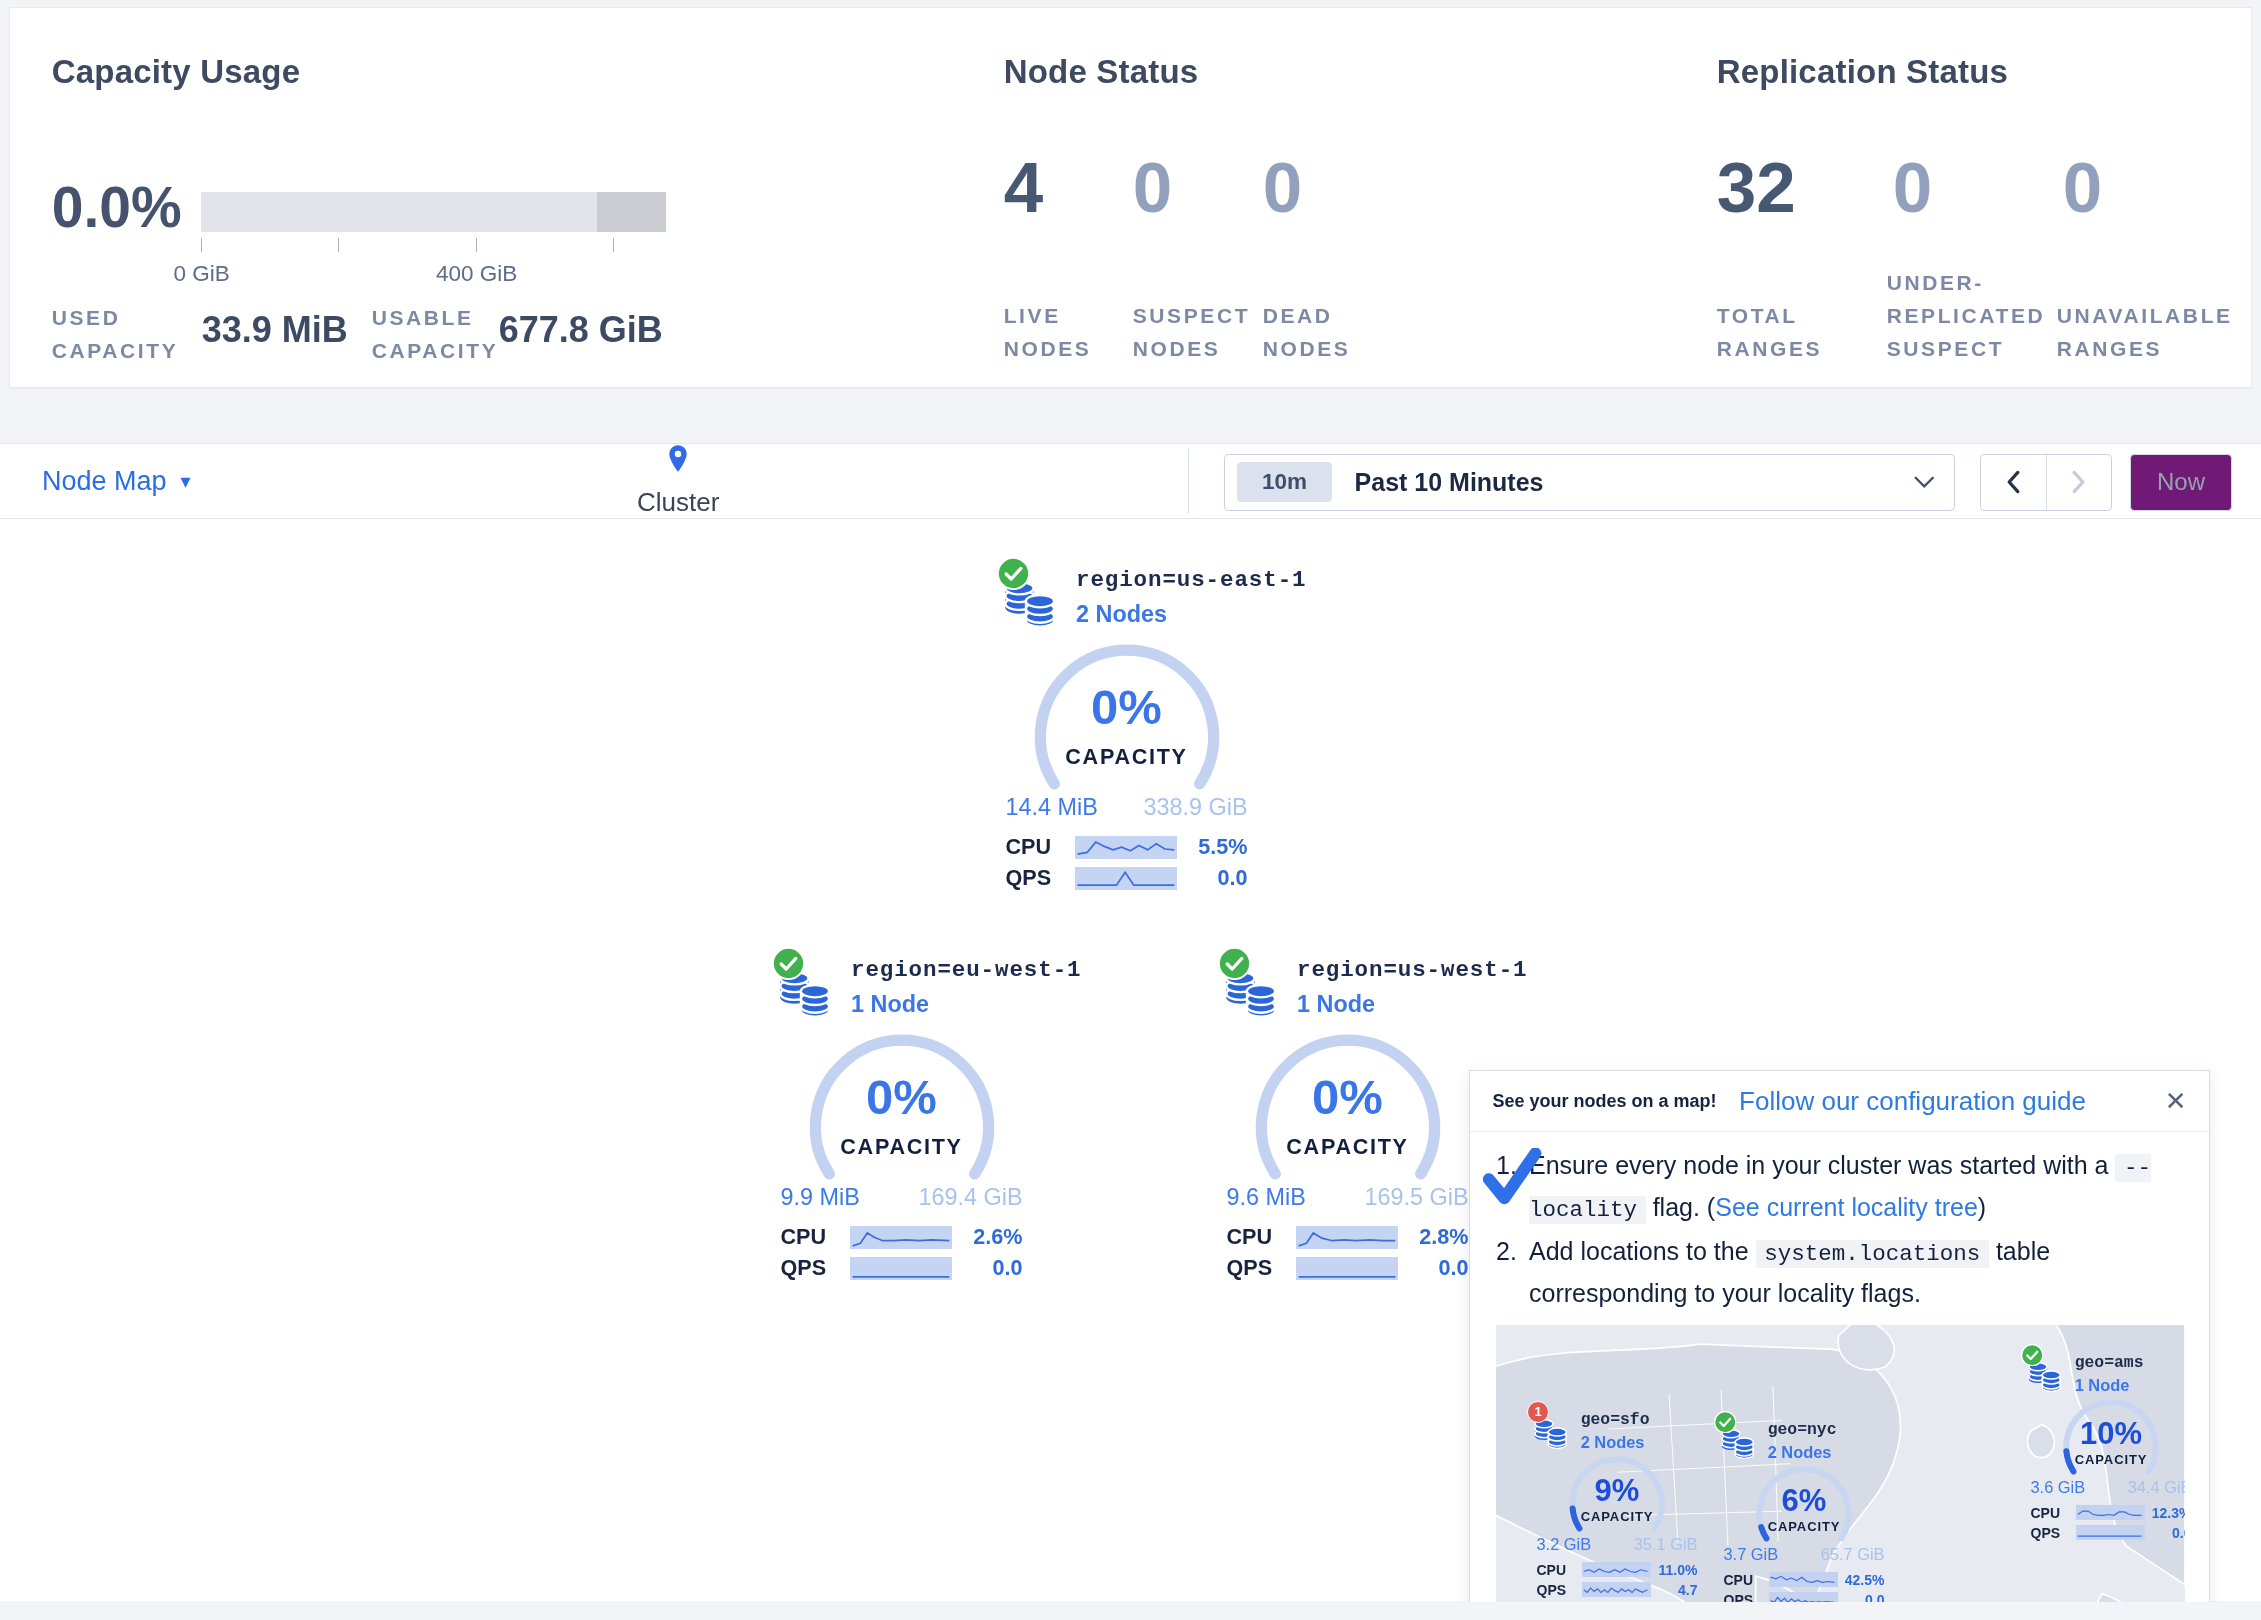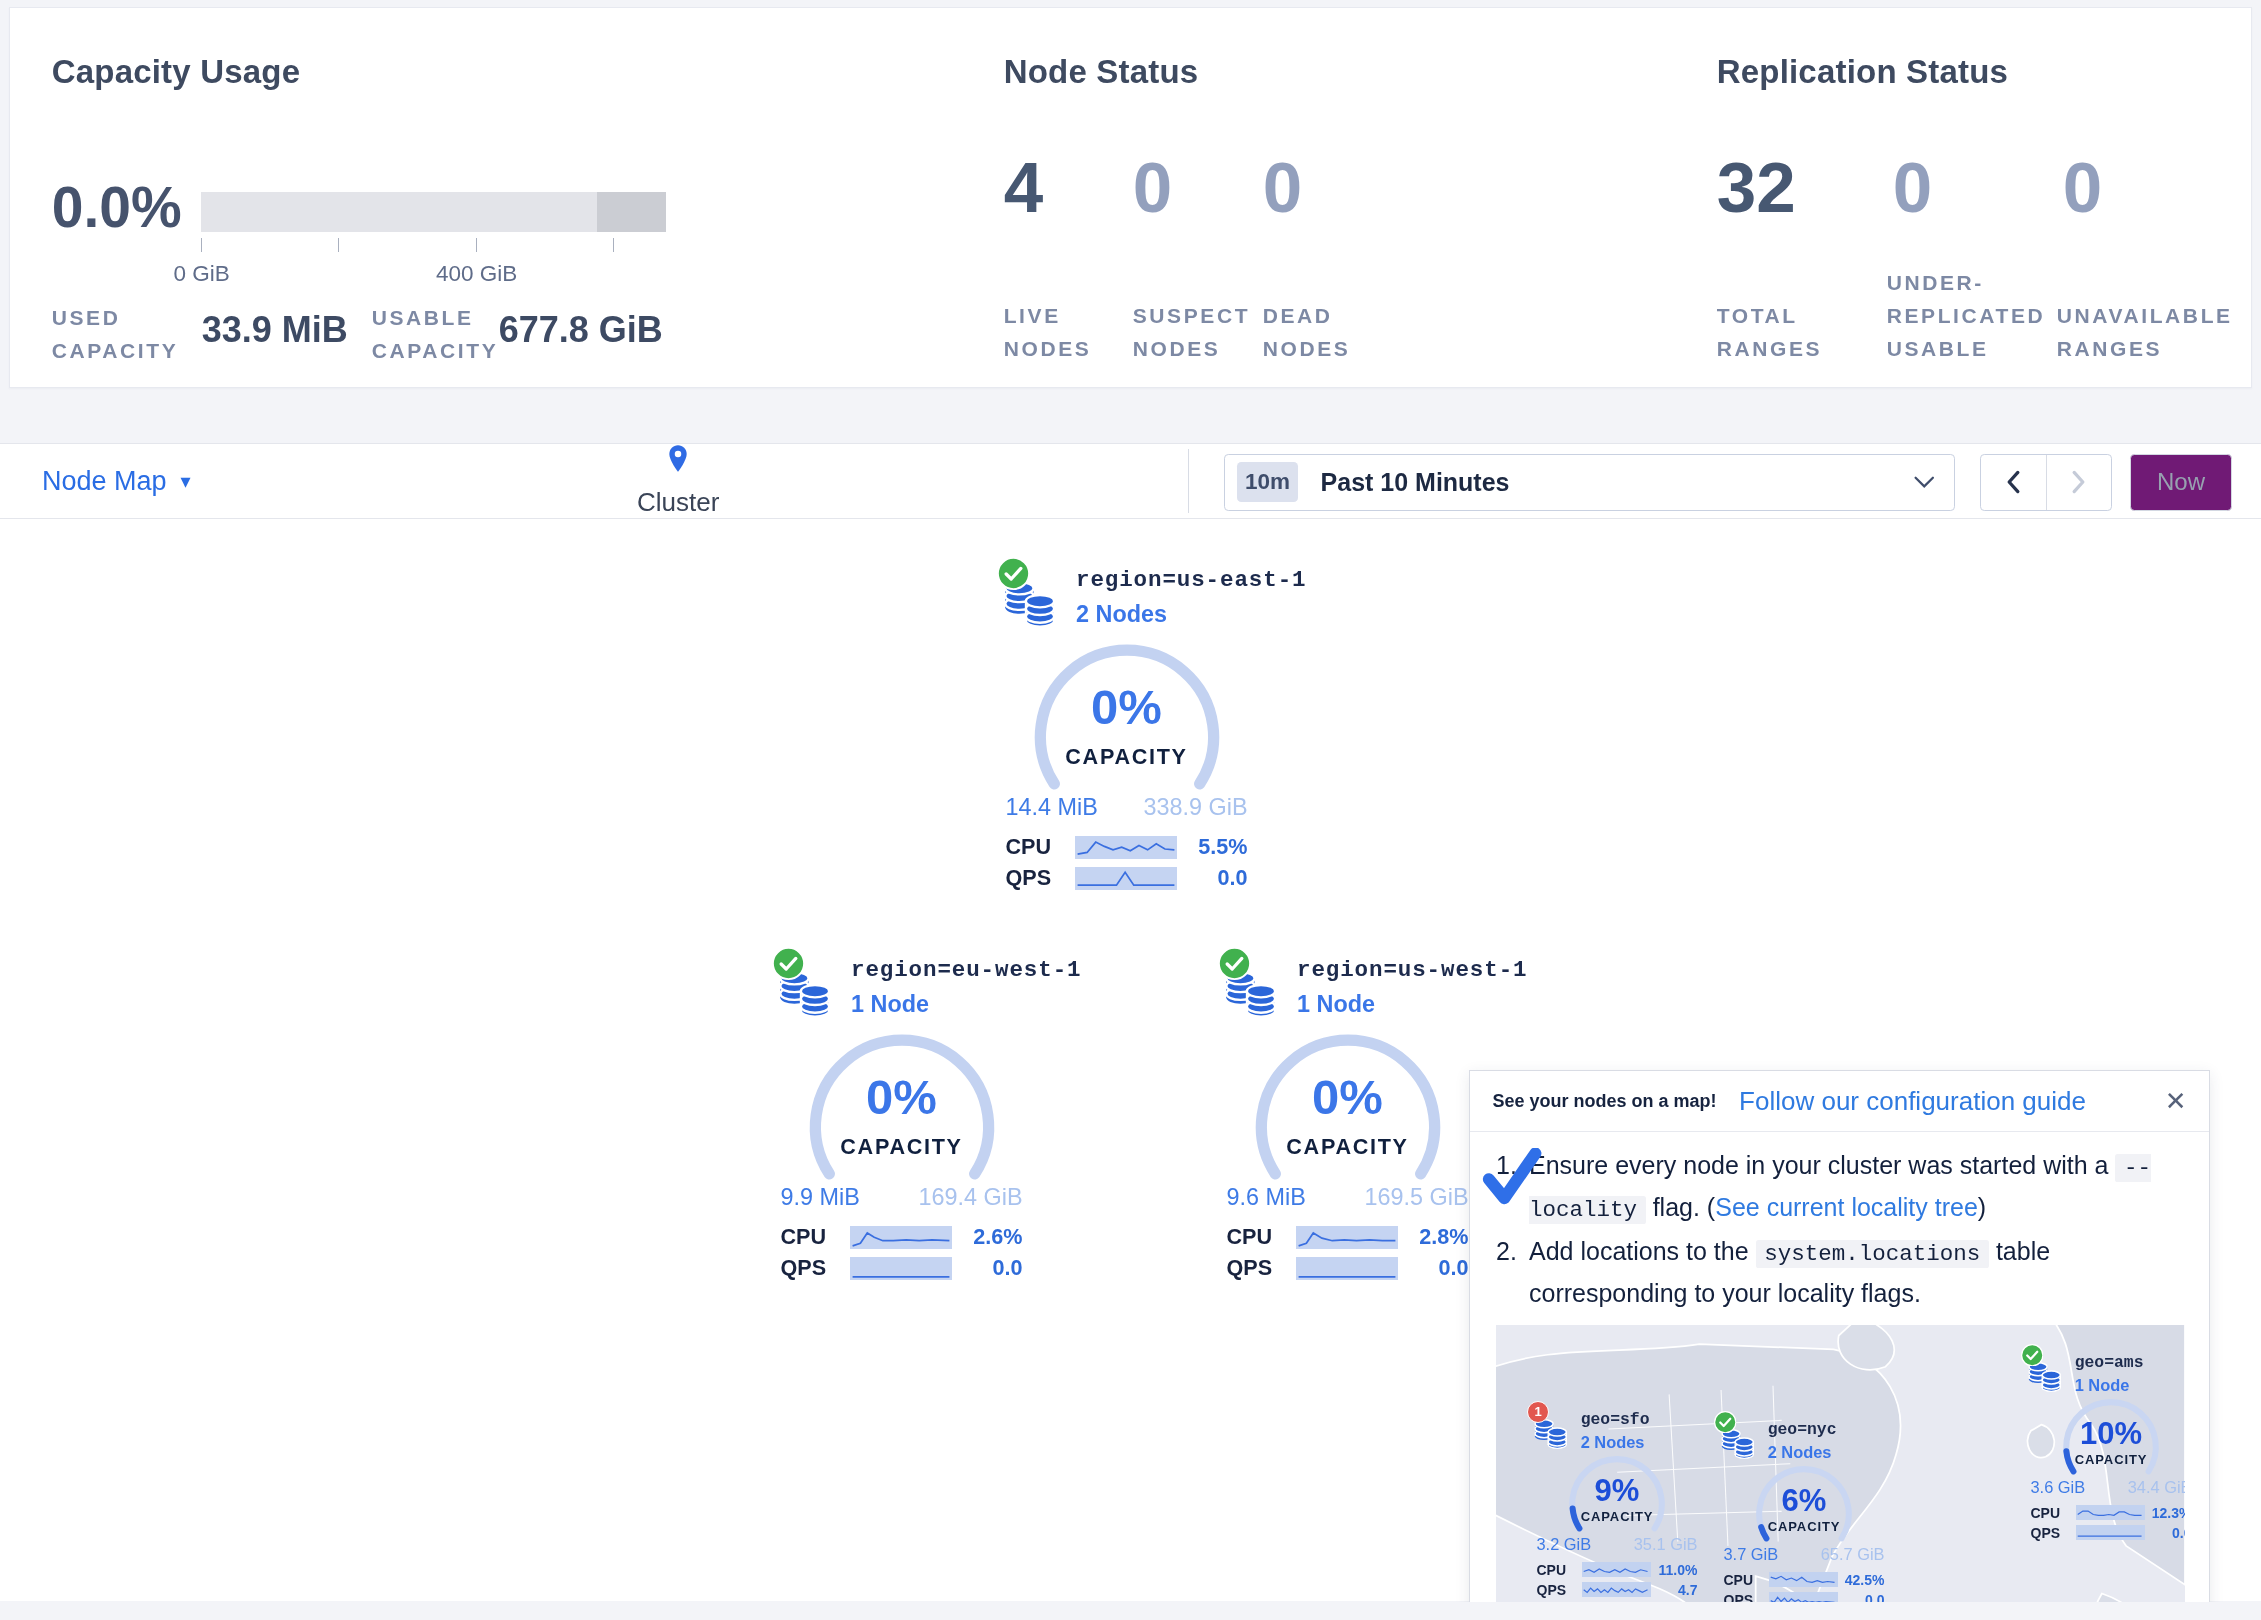--- a/index.html
+++ b/index.html
@@ -28,21 +28,21 @@
   .toolbar { position:absolute; left:0; top:443px; width:2261px; height:76px; background:#fff;
     border-top:0.9px solid #e4e6ec; border-bottom:0.9px solid #e4e6ec; }
   .view-dd { position:absolute; left:42px; top:0; height:74px; display:flex; align-items:center; gap:14px; cursor:pointer; }
   .view-dd-label { font-size:27px; color:#2a6de4; }
   .view-dd-caret { font-size:20px; color:#2a6de4; }
   .breadcrumb { position:absolute; left:637px; top:0; height:74px; display:flex; align-items:center; gap:10.4px;flex-direction:column; }
   .breadcrumb-label { font-size:26px; color:#3a4457; }
   .tb-divider { position:absolute; left:1188px; top:5.2px; width:0.9px; height:64px; background:#d8dce5; }
   .time-select { position:absolute; left:1224px; top:9.5px; width:731px; height:57px; border:0.9px solid #c9d1e1; border-radius:4.3px;
     display:flex; align-items:center; padding:0 19px 0 12px; background:#fff; cursor:pointer; }
-  .time-badge { background:#dce1ee; border-radius:4.3px; padding:7px 8px; font-size:22.5px; font-weight:bold; color:#3f4d6b; }
+  .time-badge { background:#dce1ee; border-radius:4.3px; padding:7px 25px; font-size:22.5px; font-weight:bold; color:#3f4d6b; }
   .time-label { margin-left:22.5px; font-size:25px; font-weight:bold; color:#1d2942; }
   .time-caret { margin-left:auto; display:flex; }
   .arrow-group { position:absolute; left:1980px; top:9.5px; width:132px; height:57px; border:0.9px solid #c9d1e1; border-radius:4.3px;
     display:flex; background:#fff; }
   .arrow-cell { flex:1; display:flex; align-items:center; justify-content:center; cursor:pointer; }
   .arrow-cell:first-child { border-right:0.9px solid #d8dce5; }
   .now-btn { position:absolute; left:2130px; top:9.5px; width:102px; height:57px; border:0.9px solid #d3d8e2; border-radius:4.3px;
     display:flex; align-items:center; justify-content:center; font-size:24px; color:#97a1b0; background:#701a75; }
 
   
@@ -168,21 +168,21 @@
     <div class="big-num dim" style="left:1253px; top:144px;">0</div>
     <div class="stat-label" style="left:994px; top:291px; width:95px;">LIVE NODES</div>
     <div class="stat-label" style="left:1123px; top:291px; width:121px;">SUSPECT NODES</div>
     <div class="stat-label" style="left:1253px; top:291px; width:104px;">DEAD NODES</div>
 
     <div class="sec-title" style="left:1707px; top:45px;">Replication Status</div>
     <div class="big-num" style="left:1707px; top:144px;">32</div>
     <div class="big-num dim" style="left:1883px; top:144px;">0</div>
     <div class="big-num dim" style="left:2053px; top:144px;">0</div>
     <div class="stat-label" style="left:1707px; top:291px; width:121px;">TOTAL RANGES</div>
-    <div class="stat-label" style="left:1877px; top:258px; width:189px;">UNDER-REPLICATED USABLE</div>
+    <div class="stat-label" style="left:1877px; top:258px; width:189px;">UNDER-REPLICATED SUSPECT</div>
     <div class="stat-label" style="left:2047px; top:291px; width:195px;">UNAVAILABLE RANGES</div>
   </div>
 
   <div class="toolbar">
     <div class="view-dd">
       <span class="view-dd-label">Node Map</span>
       <span class="view-dd-caret">▾</span>
     </div>
     <div class="breadcrumb">
       <span>

